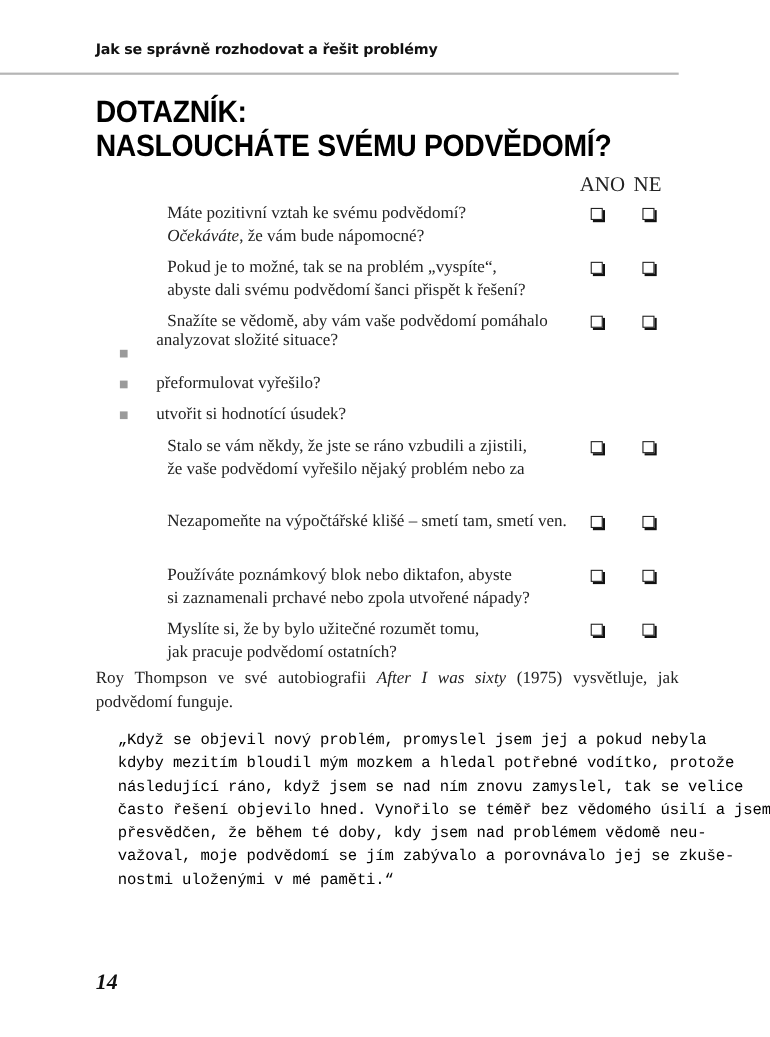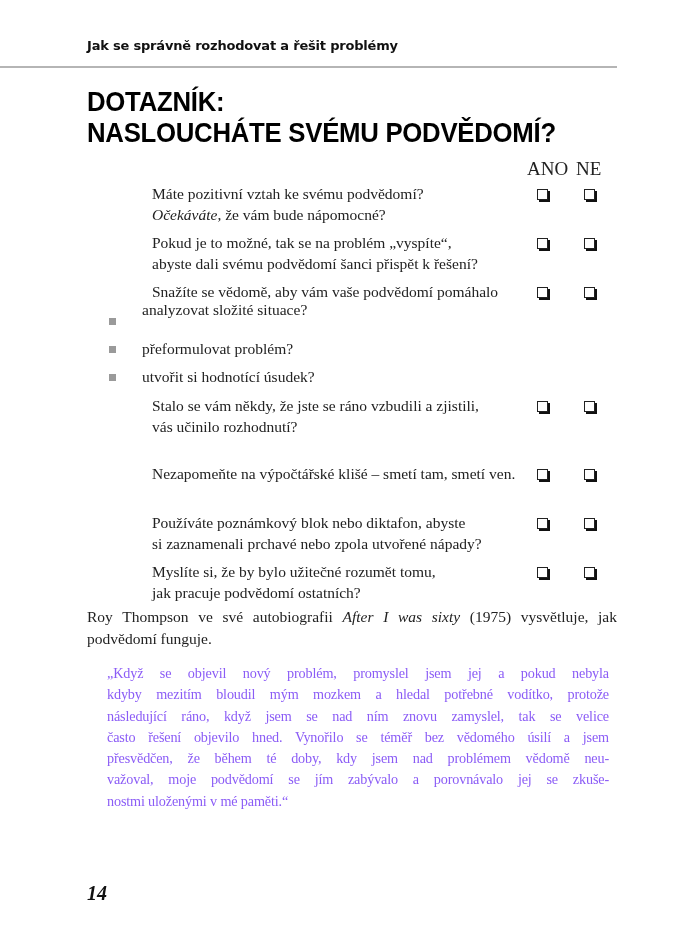--- a/index.html
+++ b/index.html
@@ -52,22 +52,22 @@
     font-family: "Liberation Serif", serif; font-size: 15.5px; line-height: 21px; color: #222;
   }
   .para {
     position: absolute; left: 87px; width: 530px; top: 606px;
     font-family: "Liberation Serif", serif; font-size: 15.5px; line-height: 22px;
     color: #222; text-align: justify;
   }
   .para i { font-style: italic; }
   .quote {
     position: absolute; left: 107px; width: 502px; top: 663px;
-    font-family: Liberation Serif, serif; font-size: 14.2px; line-height: 21.3px;
-    color: #8b5cf6; text-align: justify; letter-spacing: -0.15px;
+    font-family: Liberation Mono, monospace; font-size: 14.2px; line-height: 21.3px;
+    color: #000000; text-align: justify; letter-spacing: -0.15px;
   }
   .quote .ln { display: block; text-align: justify; text-align-last: justify; white-space: nowrap; }
   .quote .ln.last { text-align-last: left; }
   .pageno {
     position: absolute; left: 87px; top: 882px;
     font-family: "Liberation Serif", serif; font-weight: bold; font-style: italic;
     font-size: 20px; color: #111;
   }
 </style>
 </head>
@@ -100,27 +100,27 @@
 
 <div class="q" style="top:281px">
   <div>Snažíte se vědomě, aby vám vaše podvědomí pomáhalo</div>
 </div>
 <div class="cb" style="left:537px;top:287px"></div>
 <div class="cb" style="left:584px;top:287px"></div>
 
 <div class="bullet" style="top:318px"></div>
 <div class="bullet-text" style="top:299px">analyzovat složité situace?</div>
 <div class="bullet" style="top:346px"></div>
-<div class="bullet-text" style="top:338px">přeformulovat problém?</div>
+<div class="bullet-text" style="top:338px">přeformulovat vyřešilo?</div>
 <div class="bullet" style="top:374px"></div>
 <div class="bullet-text" style="top:366px">utvořit si hodnotící úsudek?</div>
 
 <div class="q" style="top:395px">
   <div>Stalo se vám někdy, že jste se ráno vzbudili a zjistili,</div>
-  <div>vás učinilo rozhodnutí?</div>
+  <div>že vaše podvědomí vyřešilo nějaký problém nebo za</div>
 </div>
 <div class="cb" style="left:537px;top:401px"></div>
 <div class="cb" style="left:584px;top:401px"></div>
 
 <div class="q" style="top:463px;width:430px">
   <div>Nezapomeňte na výpočtářské klišé – smetí tam, smetí ven.</div>
 </div>
 <div class="cb" style="left:537px;top:469px"></div>
 <div class="cb" style="left:584px;top:469px"></div>
 

